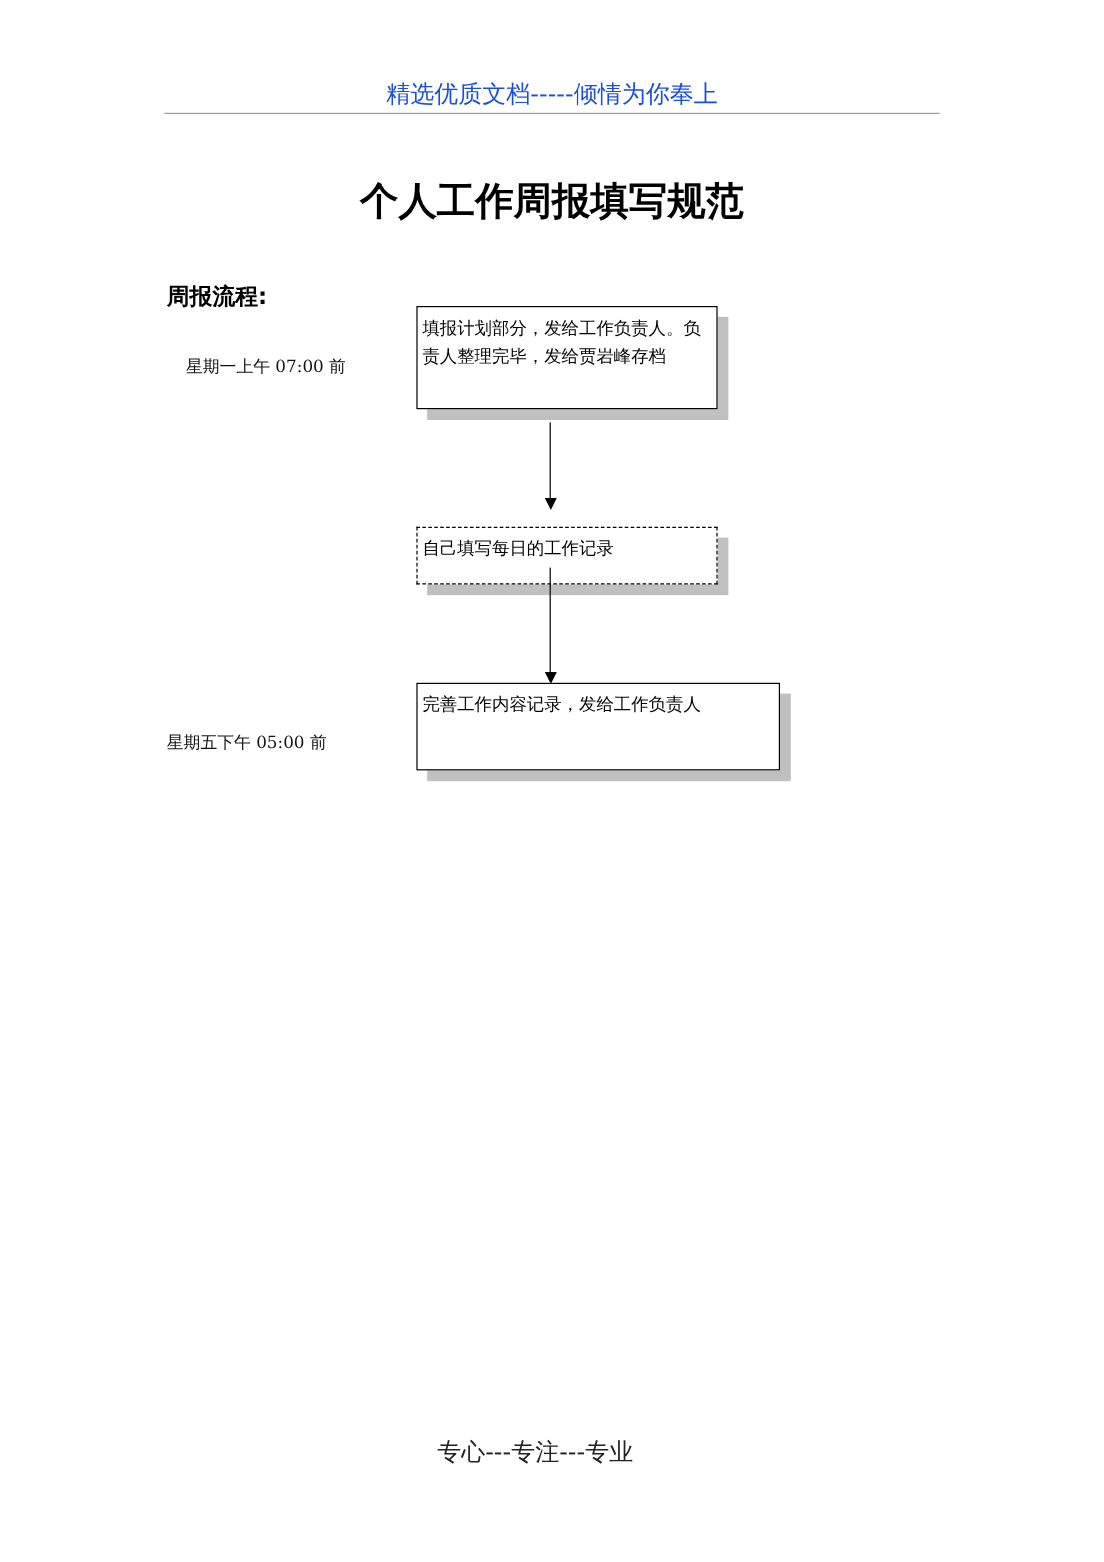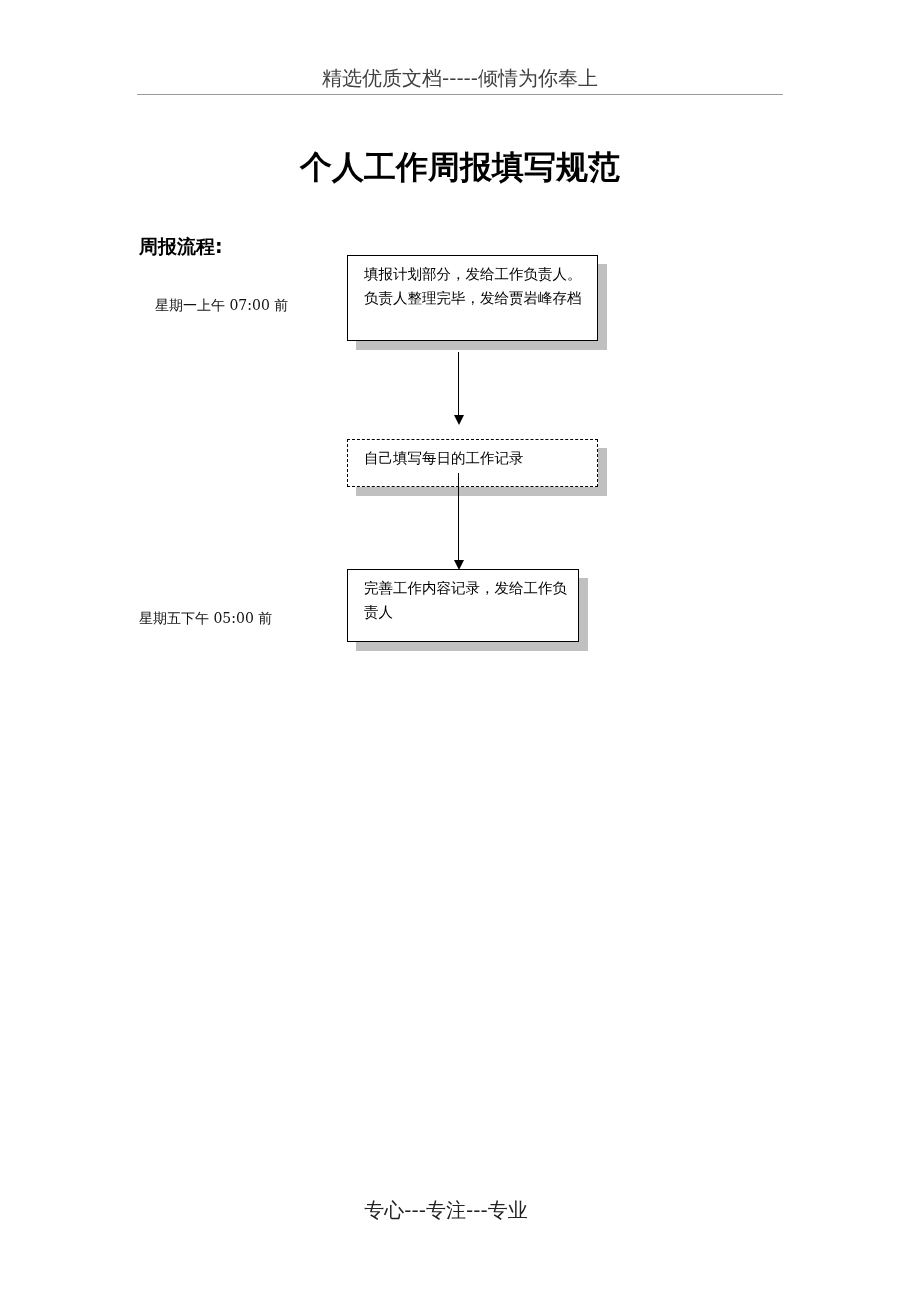--- a/index.html
+++ b/index.html
@@ -1,28 +1,28 @@
 <!DOCTYPE html>
 <html><head>
 <meta charset="utf-8">
 <style>
   html, body { margin: 0; padding: 0; background: #ffffff; }
   body { width: 920px; height: 1302px; position: relative; overflow: hidden; color: #000;
          font-family: "DejaVu Serif", "Liberation Serif", serif; }
   .header-text { position: absolute; left: 0; width: 920px; top: 65px; text-align: center;
-                 font-size: 20px; color: #404040; font-family: "DejaVu Sans", sans-serif; letter-spacing: 0px; }
+                 font-size: 20px; color: #1d4ed8; font-family: "DejaVu Sans", sans-serif; letter-spacing: 0px; }
   .header-rule { position: absolute; left: 137px; width: 646px; top: 94px; height: 0;
                  border-top: 1px solid #9a9a9a; }
   .title { position: absolute; left: 0; width: 920px; top: 146px; text-align: center;
            font-size: 32px; font-weight: bold; font-family: Liberation Sans, sans-serif; }
   .section-label { position: absolute; left: 139px; top: 234px; font-size: 19px; font-weight: bold;
                    font-family: "DejaVu Sans", sans-serif; }
   .time-label { position: absolute; font-size: 14px; color: #111; }
   .box { position: absolute; background: #fff; border: 1px solid #000; box-sizing: border-box;
-         padding: 6px 10px 0 16px; font-size: 14.5px; line-height: 24px;
+         padding: 6px 10px 0 4px; font-size: 14.5px; line-height: 24px;
          box-shadow: 9px 9px 0 #c0c0c0; font-family: "DejaVu Sans", sans-serif; }
   .box.dashed { border: 1px dashed #000; }
   .arrow-line { position: absolute; width: 0; border-left: 1px solid #000; }
   .arrow-head { position: absolute; width: 0; height: 0;
                 border-left: 5px solid transparent; border-right: 5px solid transparent;
                 border-top: 10px solid #000; }
   .footer-text { position: absolute; left: 0; width: 892px; top: 1197px; text-align: center;
                  font-size: 20px; color: #222; font-family: "DejaVu Sans", sans-serif; }
 </style>
 </head>
@@ -45,17 +45,17 @@
 <div class="arrow-line" style="left:458px; top:352px; height:64px;"></div>
 <div class="arrow-head" style="left:454px; top:415px;"></div>
 
 <div class="box dashed" style="left:347px; top:439px; width:251px; height:48px;">
   <span>自己填写每日的工作记录</span>
 </div>
 
 <div class="arrow-line" style="left:458px; top:473px; height:88px;"></div>
 <div class="arrow-head" style="left:454px; top:560px;"></div>
 
-<div class="box" style="left:347px; top:569px; width:232px; height:73px;">
+<div class="box" style="left:347px; top:569px; width:303px; height:73px;">
   <span>完善工作内容记录，发给工作负责人</span>
 </div>
 
 <div class="footer-text">专心---专注---专业</div>
 
 </body></html>

